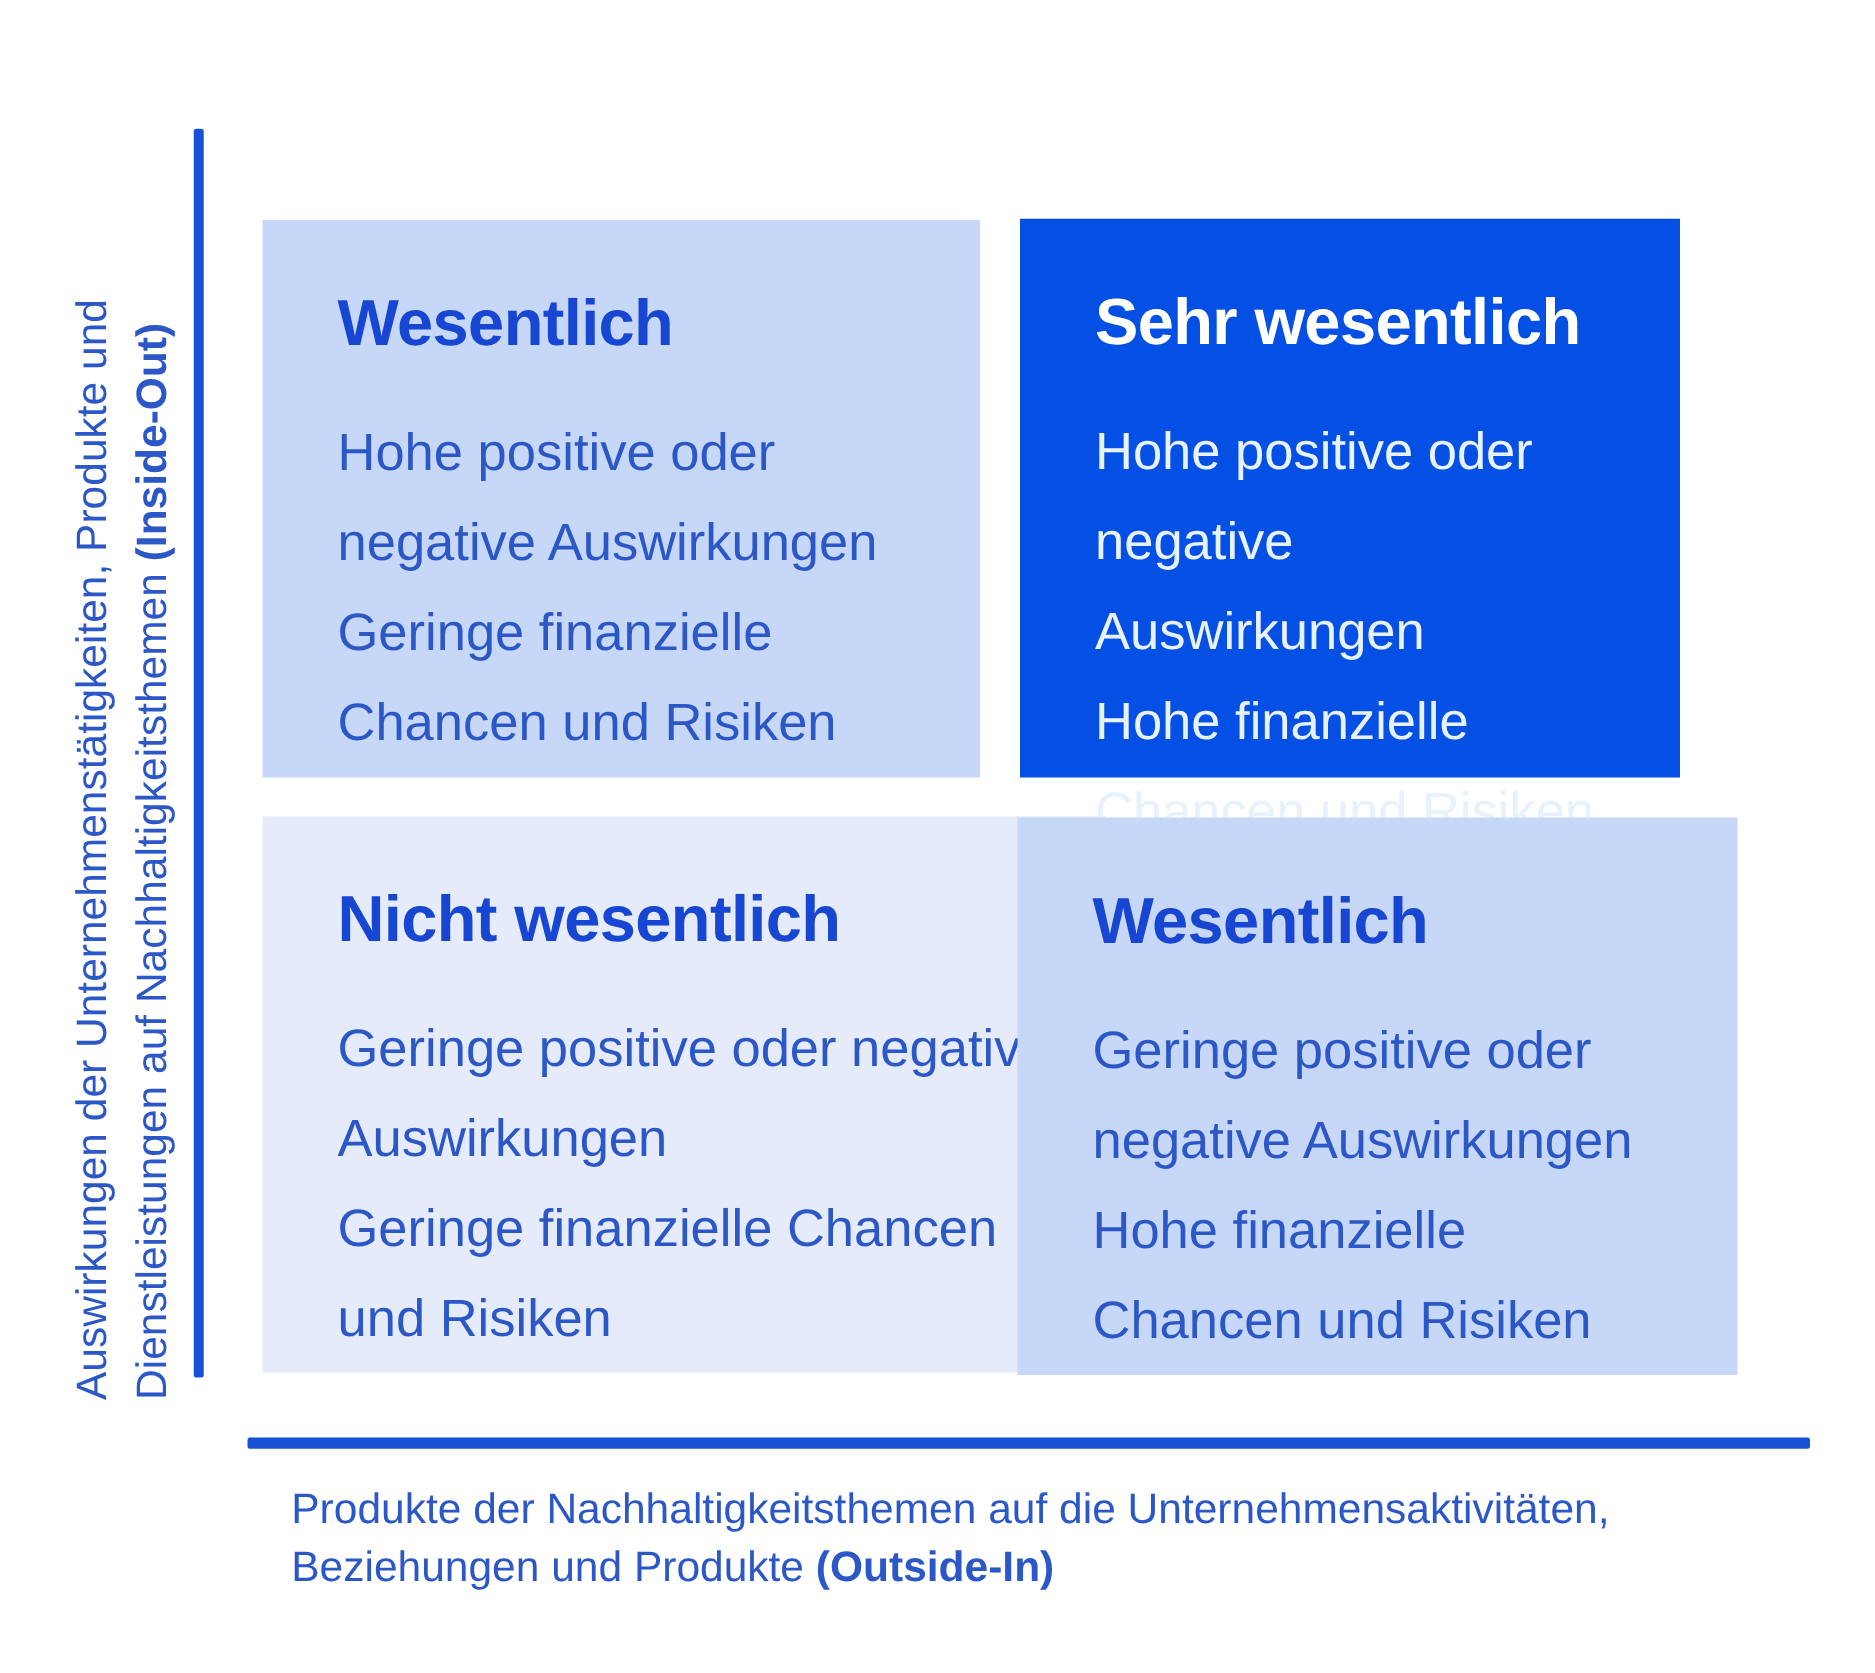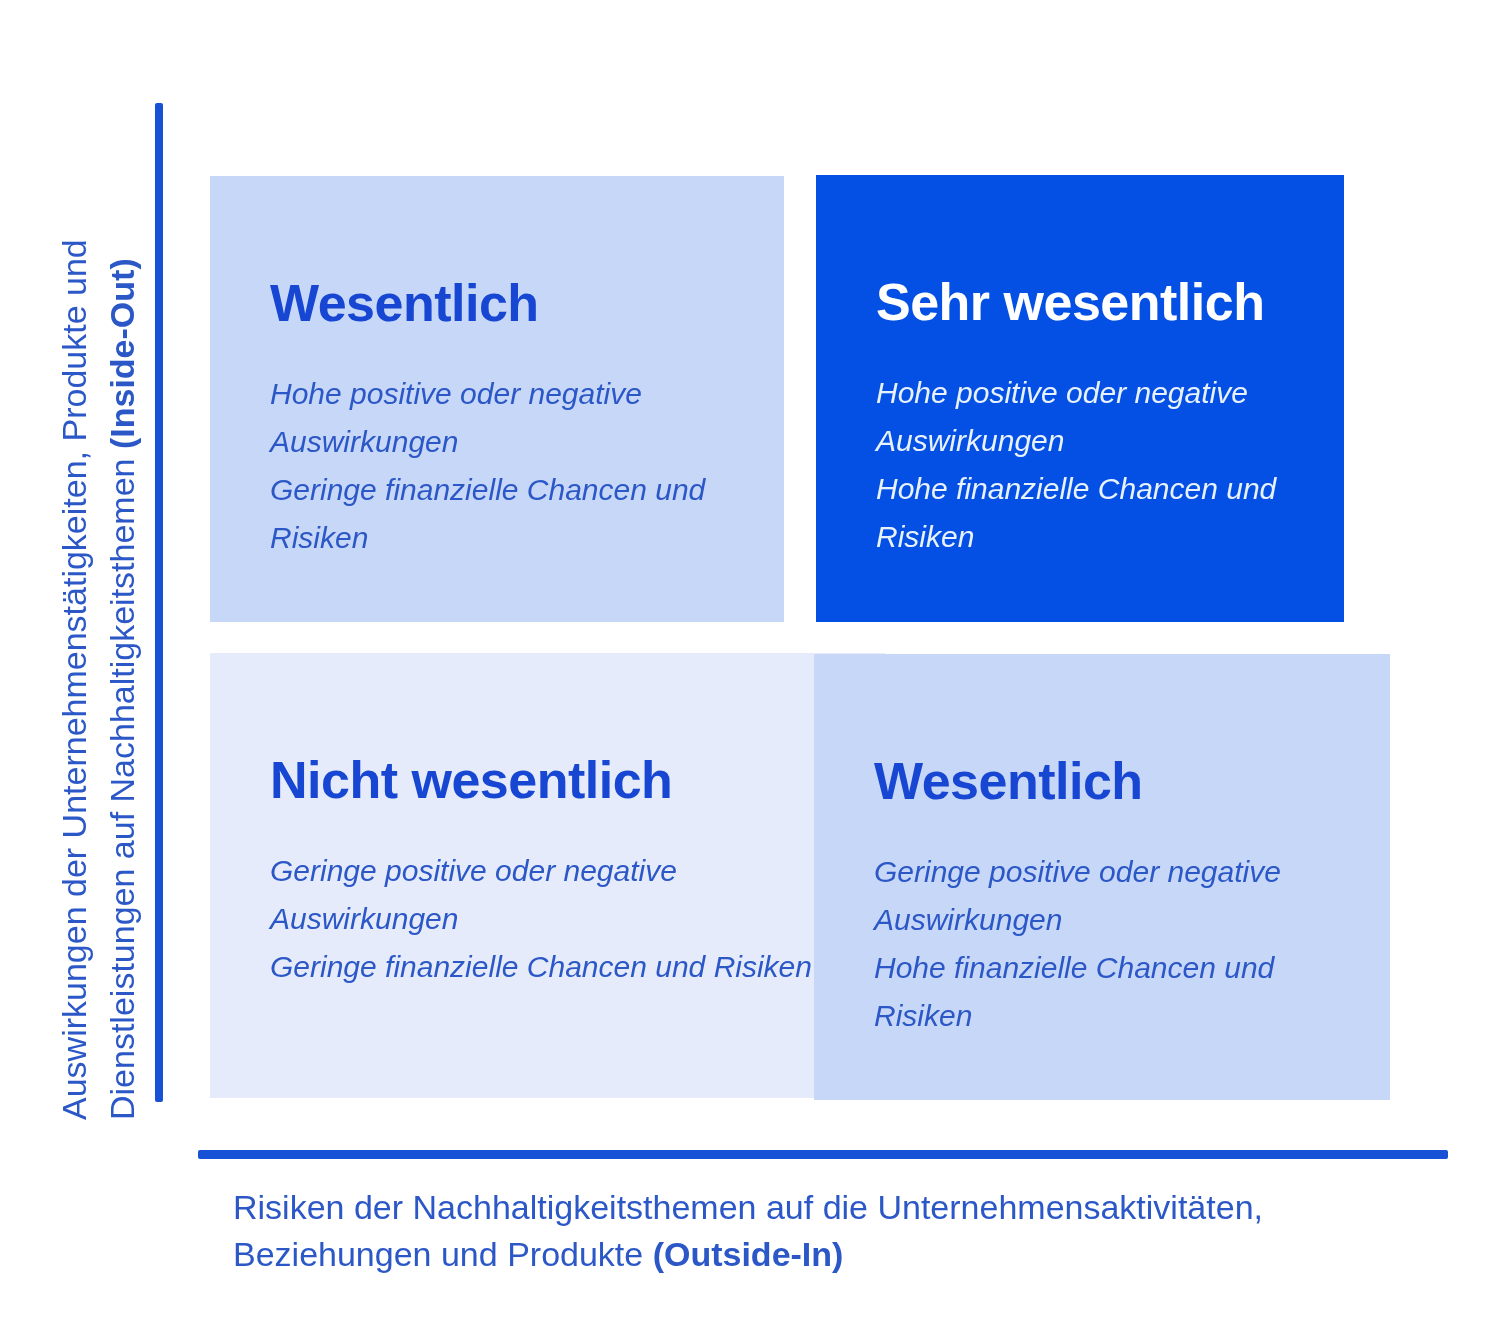--- a/index.html
+++ b/index.html
@@ -37,26 +37,25 @@
     position:absolute;
     padding:52px 40px 0 60px;
   }
   .q-tl{left:210px;top:176px;width:574px;height:446px;background:var(--q-light);}
   .q-tr{left:816px;top:175px;width:528px;height:447px;background:var(--q-dark);}
   .q-bl{left:210px;top:653px;width:675px;height:445px;background:var(--q-lightest);}
   .q-br{left:814px;top:654px;width:576px;height:446px;background:var(--q-light);}
 
   .quadrant h2{
     font-size:52px;line-height:1.2;font-weight:700;
-    color:var(--heading-blue);letter-spacing:-0.5px;margin-top:44px;
+    color:var(--heading-blue);letter-spacing:-0.5px;
   }
   .quadrant p{
-    font-size:30px;line-height:48px;font-weight:400;
+    font-size:42px;line-height:72px;font-weight:400;
     color:var(--body-blue);
-    font-style:italic;
   }
   .quadrant .impact{margin-top:36px;}
   .quadrant .financial{}
   .q-tr h2{color:var(--dark-heading);}
   .q-tr p{color:var(--dark-body);}
 
   
   .y-axis-label{
     position:absolute;left:-327px;top:647px;width:850px;height:96px;
     transform:rotate(-90deg);
@@ -106,20 +105,20 @@
   </div>
 
   <div class="quadrant q-br">
     <h2>Wesentlich</h2>
     <p class="impact">Geringe positive oder negative Auswirkungen</p>
     <p class="financial">Hohe finanzielle Chancen und Risiken</p>
   </div>
 
   <div class="x-axis-label">
     <div>
-      <span>Risiken der Nachhaltigkeitsthemen auf die Unternehmensaktivitäten,</span>
+      <span>Produkte der Nachhaltigkeitsthemen auf die Unternehmensaktivitäten,</span>
     </div>
     <div>
       <span>Beziehungen und Produkte </span><span class="bold-seg">(Outside-In)</span>
     </div>
   </div>
 
 </div>
 
 </body></html>

